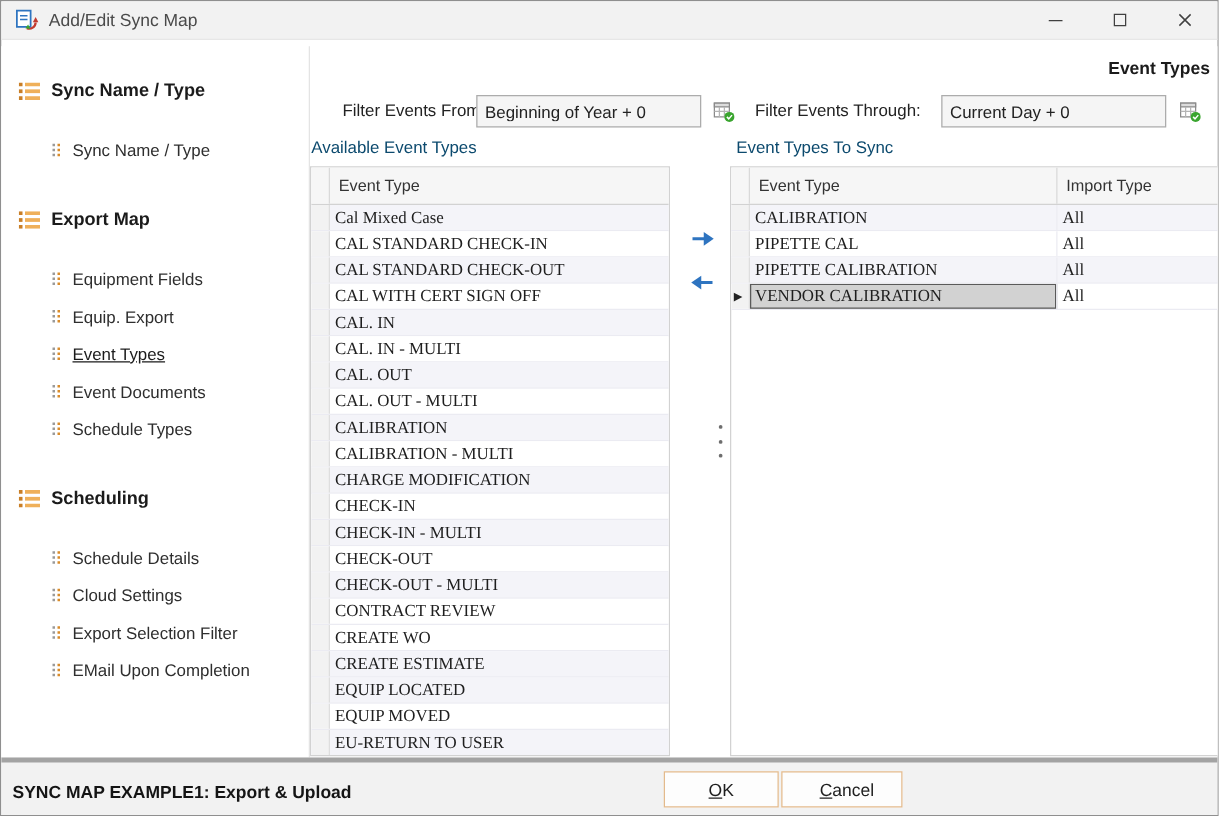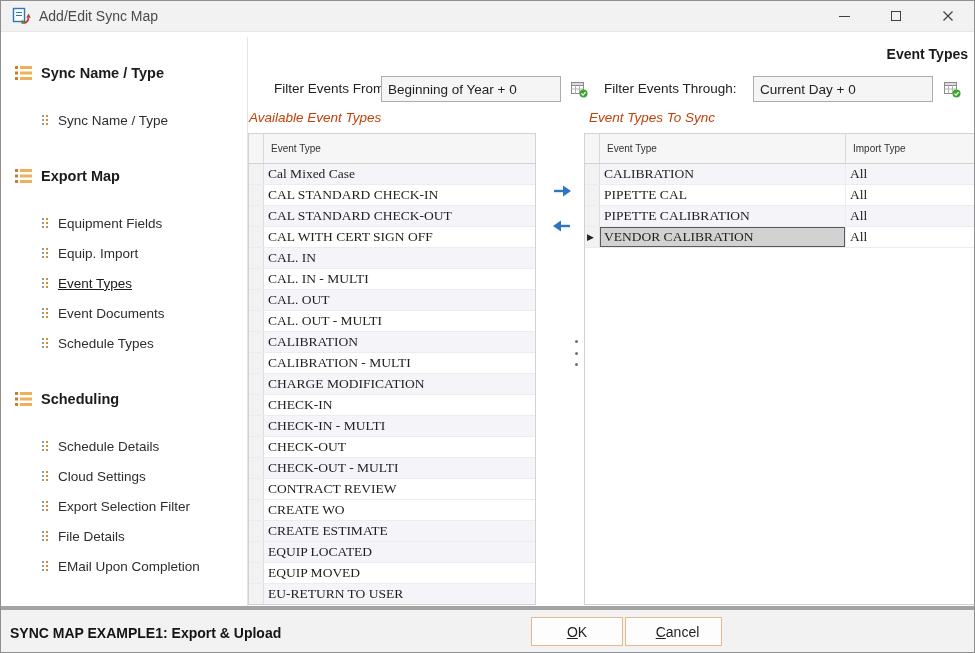--- a/index.html
+++ b/index.html
@@ -30,29 +30,29 @@
   .nav-item-icon { display:inline-flex; }
 
   
   .main { position:relative; flex:1; background:#fff; }
   .page-title { position:absolute; top:9px; right:6px; font-weight:bold; font-size:14px; color:#1b1b1b; }
 
   .flabel { position:absolute; top:39px; height:26px; line-height:26px; color:#222; }
   .finput { position:absolute; top:39px; width:180px; height:26px; border:1px solid #acacac; background:#f5f5f5; font-size:13.5px; padding:0 6px; color:#222; font-family:inherit; }
   .cal-btn { position:absolute; top:42px; width:20px; height:20px; border:none; background:transparent; padding:0; display:flex; align-items:center; justify-content:center; }
 
-  .grid-label { position:absolute; top:73px; color:#c2410c;font-style:italic; }
+  .grid-label { position:absolute; top:73px; color:#0c4a6e; }
 
   .grid { position:absolute; top:96px; border:1px solid #d2d2d2; background:#fff; overflow:hidden; }
   .grid.available { left:0; width:288px; height:472px; }
   .grid.sync { left:336px; width:392px; height:472px; }
   .grid-header { display:flex; height:30px; background:#f6f6f6; border-bottom:1px solid #d2d2d2; }
   .ind { width:15px; flex:none; background:#f2f2f2; border-right:1px solid #dedede; }
   .grid-header .ind { background:#f6f6f6; border-right:1px solid #d9d9d9; }
-  .hcell { font-size:10px; color:#333; line-height:29px; padding-left:7px; flex:1; white-space:nowrap; overflow:hidden; }
+  .hcell { font-size:13px; color:#333; line-height:29px; padding-left:7px; flex:1; white-space:nowrap; overflow:hidden; }
   .sync .hcell.et { width:246px; flex:none; border-right:1px solid #d9d9d9; }
   .sync .hcell.it { flex:1; }
 
   .grow { display:flex; height:21px; border-bottom:1px solid #ebebf2; background:#fff;font-family:Liberation Serif, serif; }
   .grow.alt { background:#f4f4f9; }
   .cell { font-size:13.5px; color:#1e1e1e; line-height:20px; padding-left:4px; white-space:nowrap; overflow:hidden; flex:1; }
   .sync .cell.et { width:246px; flex:none; border-right:1px solid #ebebf2; }
   .sync .cell.it { flex:1; }
   .grow.sel .cell.et { background:#d2d2d2; box-shadow:inset 0 0 0 1px #5a5a5a; }
   .focus-arrow { display:block; font-size:9px; color:#222; line-height:20px; padding-left:2px; }
@@ -162,21 +162,21 @@
             <span class="nav-item-icon">
               <svg width="8" height="12" viewBox="0 0 8 12">
                 <rect x="1" y="1" width="2" height="2" fill="#9a9a9a"></rect>
                 <rect x="1" y="5" width="2" height="2" fill="#9a9a9a"></rect>
                 <rect x="1" y="9" width="2" height="2" fill="#9a9a9a"></rect>
                 <rect x="5" y="1" width="2" height="2" fill="#d98c2b"></rect>
                 <rect x="5" y="5" width="2" height="2" fill="#d98c2b"></rect>
                 <rect x="5" y="9" width="2" height="2" fill="#d98c2b"></rect>
               </svg>
             </span>
-            <span class="nav-item-label">Equip. Import</span>
+            <span class="nav-item-label">Equip. Export</span>
           </div>
           <div class="nav-item active">
             <span class="nav-item-icon">
               <svg width="8" height="12" viewBox="0 0 8 12">
                 <rect x="1" y="1" width="2" height="2" fill="#9a9a9a"></rect>
                 <rect x="1" y="5" width="2" height="2" fill="#9a9a9a"></rect>
                 <rect x="1" y="9" width="2" height="2" fill="#9a9a9a"></rect>
                 <rect x="5" y="1" width="2" height="2" fill="#d98c2b"></rect>
                 <rect x="5" y="5" width="2" height="2" fill="#d98c2b"></rect>
                 <rect x="5" y="9" width="2" height="2" fill="#d98c2b"></rect>
@@ -256,33 +256,20 @@
               <svg width="8" height="12" viewBox="0 0 8 12">
                 <rect x="1" y="1" width="2" height="2" fill="#9a9a9a"></rect>
                 <rect x="1" y="5" width="2" height="2" fill="#9a9a9a"></rect>
                 <rect x="1" y="9" width="2" height="2" fill="#9a9a9a"></rect>
                 <rect x="5" y="1" width="2" height="2" fill="#d98c2b"></rect>
                 <rect x="5" y="5" width="2" height="2" fill="#d98c2b"></rect>
                 <rect x="5" y="9" width="2" height="2" fill="#d98c2b"></rect>
               </svg>
             </span>
             <span class="nav-item-label">Export Selection Filter</span>
-          </div>
-          <div class="nav-item">
-            <span class="nav-item-icon">
-              <svg width="8" height="12" viewBox="0 0 8 12">
-                <rect x="1" y="1" width="2" height="2" fill="#9a9a9a"></rect>
-                <rect x="1" y="5" width="2" height="2" fill="#9a9a9a"></rect>
-                <rect x="1" y="9" width="2" height="2" fill="#9a9a9a"></rect>
-                <rect x="5" y="1" width="2" height="2" fill="#d98c2b"></rect>
-                <rect x="5" y="5" width="2" height="2" fill="#d98c2b"></rect>
-                <rect x="5" y="9" width="2" height="2" fill="#d98c2b"></rect>
-              </svg>
-            </span>
-            <span class="nav-item-label">File Details</span>
           </div>
           <div class="nav-item">
             <span class="nav-item-icon">
               <svg width="8" height="12" viewBox="0 0 8 12">
                 <rect x="1" y="1" width="2" height="2" fill="#9a9a9a"></rect>
                 <rect x="1" y="5" width="2" height="2" fill="#9a9a9a"></rect>
                 <rect x="1" y="9" width="2" height="2" fill="#9a9a9a"></rect>
                 <rect x="5" y="1" width="2" height="2" fill="#d98c2b"></rect>
                 <rect x="5" y="5" width="2" height="2" fill="#d98c2b"></rect>
                 <rect x="5" y="9" width="2" height="2" fill="#d98c2b"></rect>

